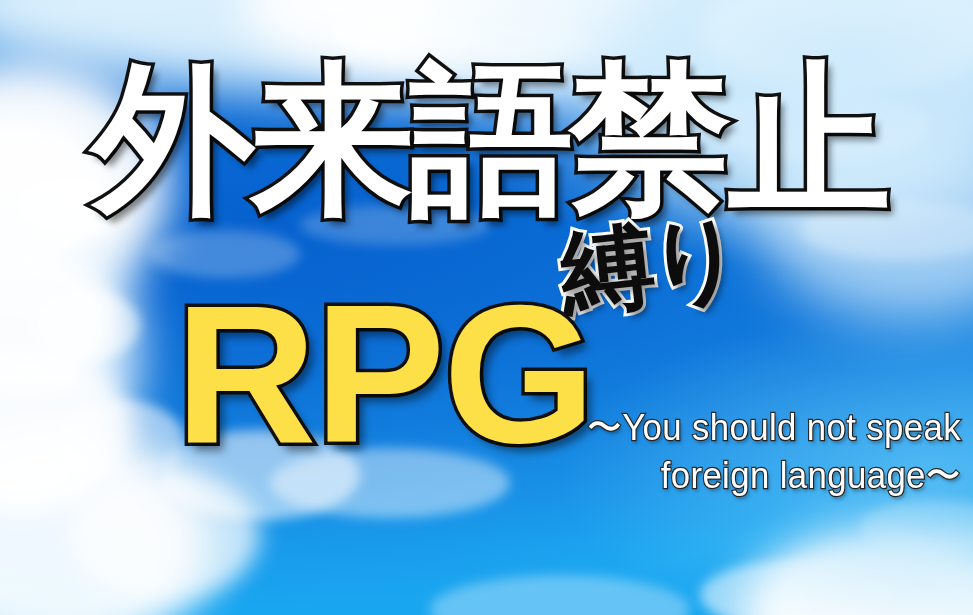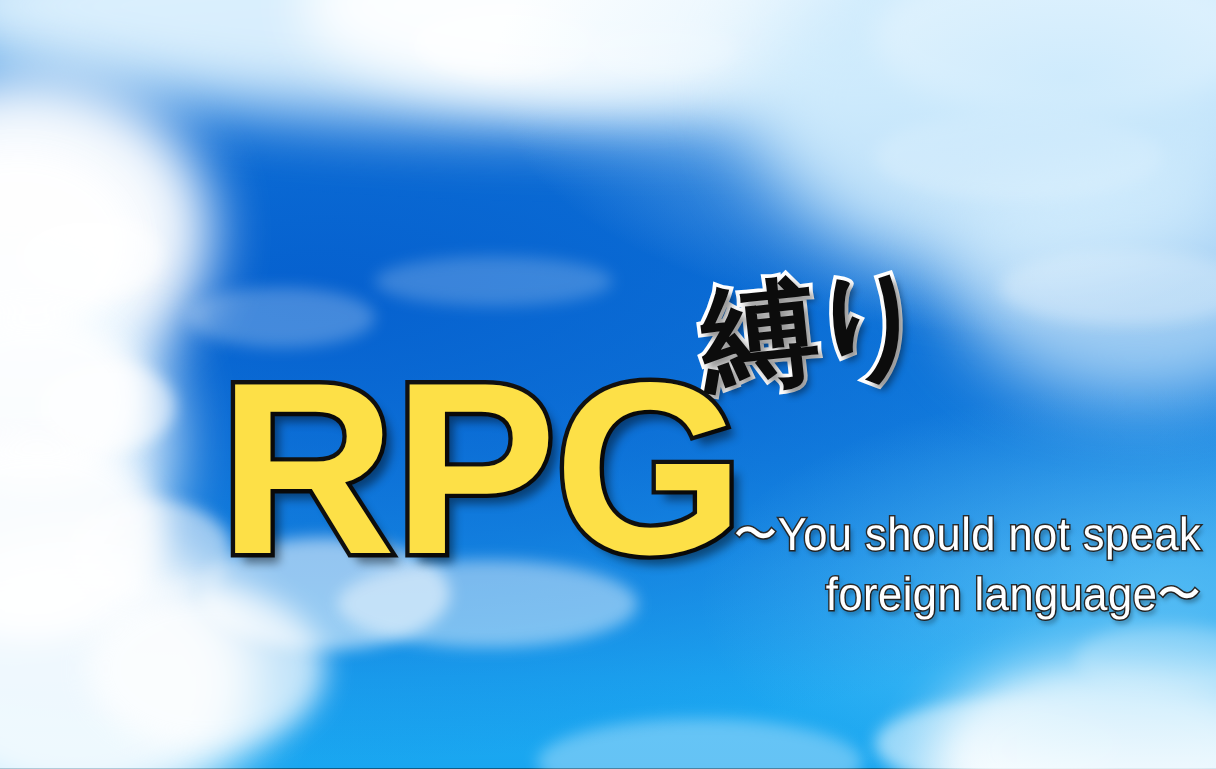--- a/index.html
+++ b/index.html
@@ -146,20 +146,21 @@
 
     <div class="cs" style="left:740px;top:520px;width:330px;height:180px;background:rgba(255,255,255,.92);filter:blur(20px);"></div>
     <div class="c" style="left:770px;top:545px;width:220px;height:110px;opacity:.85;"></div>
     <div class="cw" style="left:700px;top:560px;width:200px;height:70px;"></div>
     <div class="cw" style="left:860px;top:500px;width:150px;height:55px;opacity:.7;"></div>
     <div class="cw" style="left:430px;top:575px;width:260px;height:70px;opacity:.6;"></div>
   </div>
 
   <div class="sky sky-bright"></div>
 
+  <div class="title-main">外来語禁止</div>
 
   <div class="title-shibari">縛り</div>
 
   <div class="title-rpg">RPG</div>
 
   <div class="subtitle">
     <span class="ln">〜You should not speak</span>
     <span class="ln">foreign language〜</span>
   </div>
 

